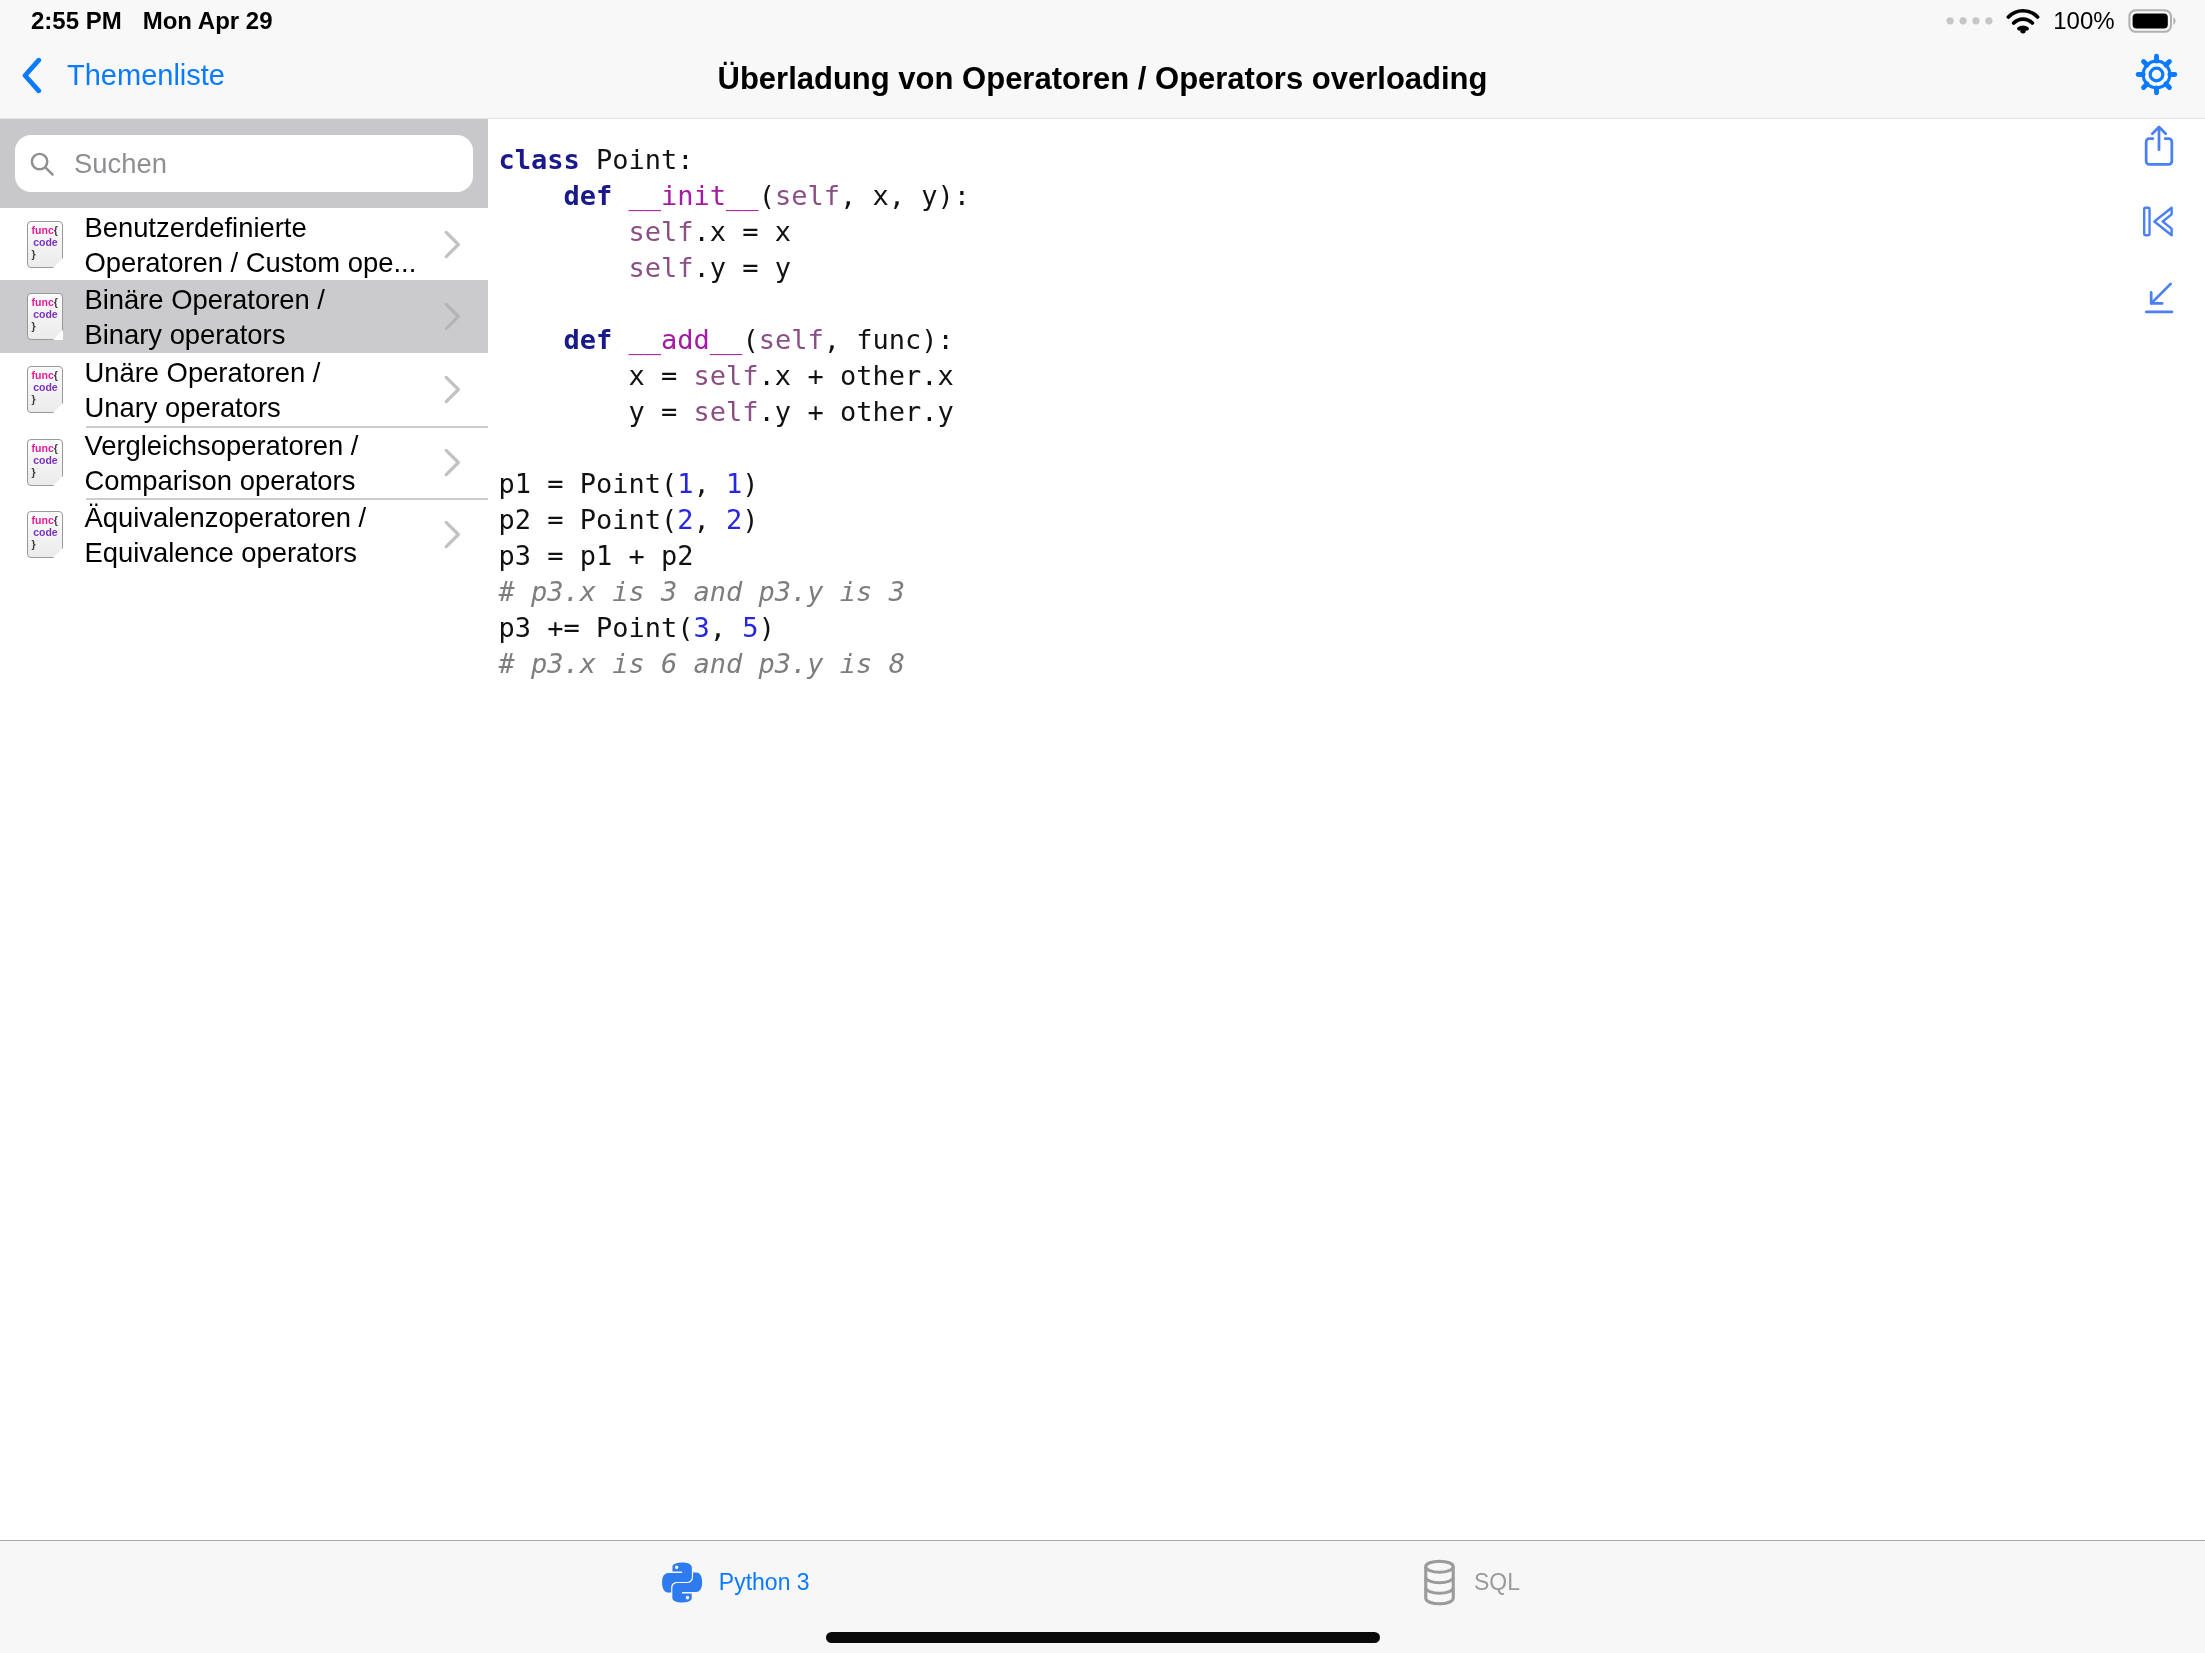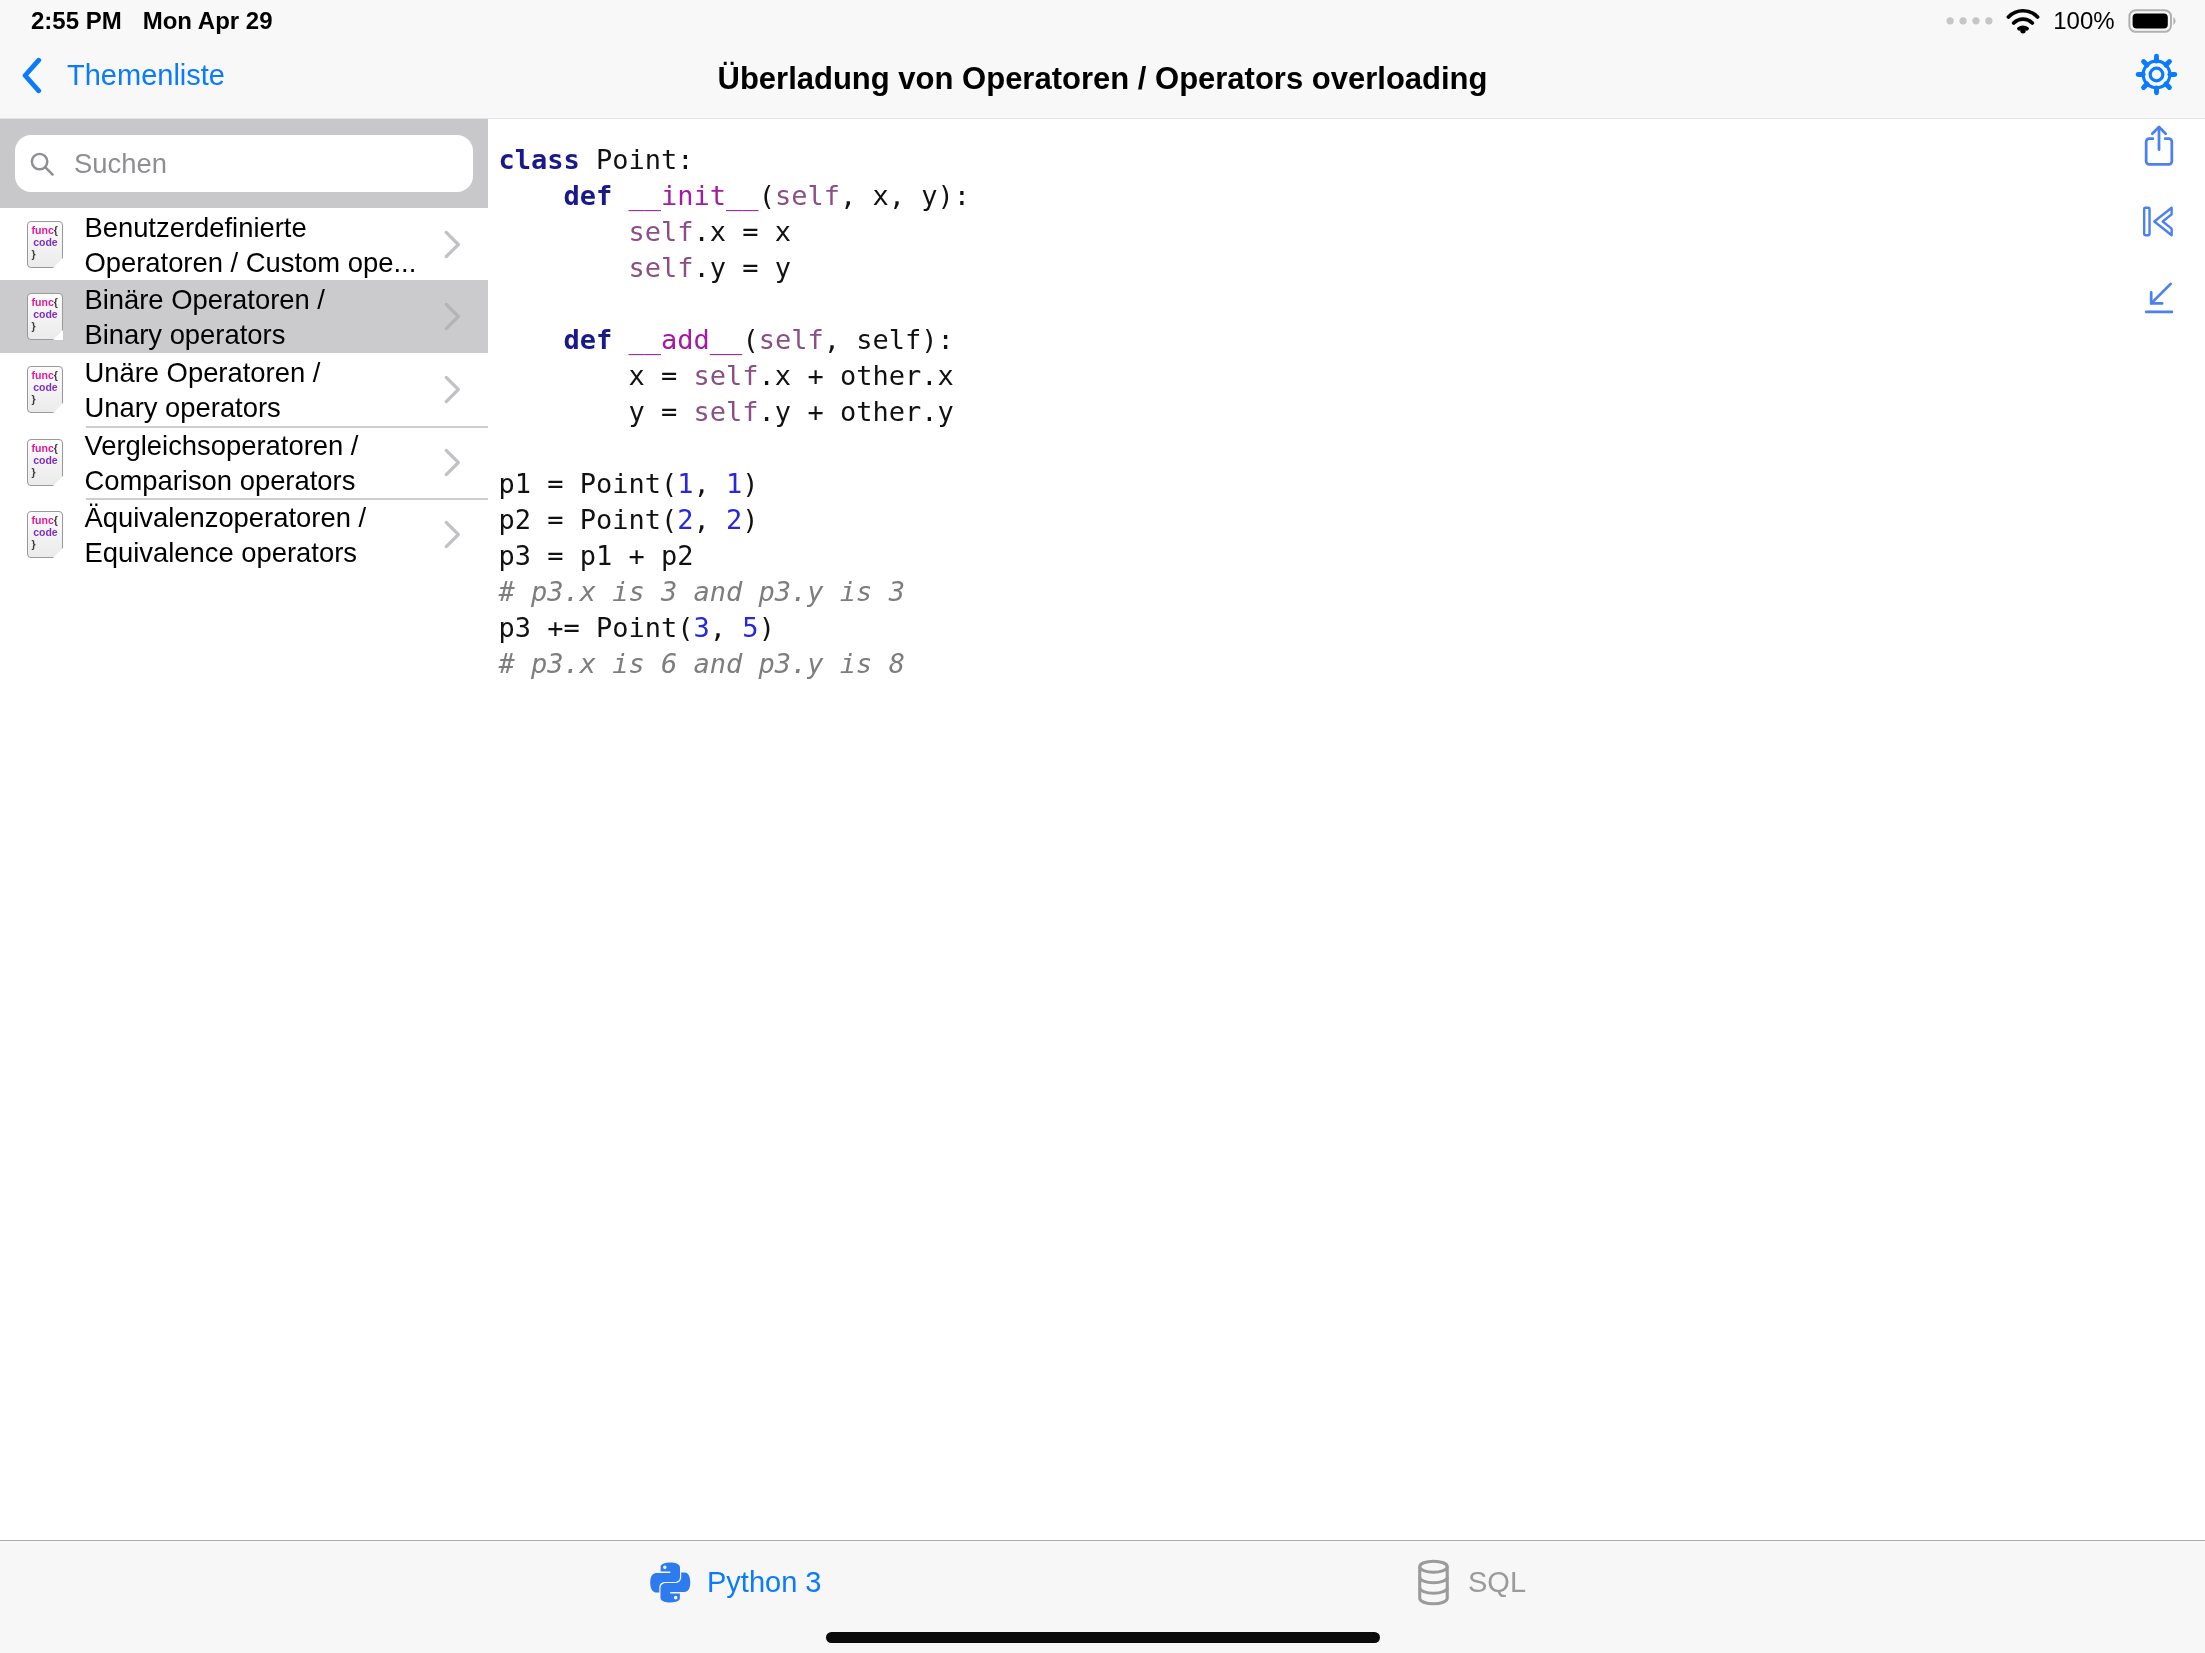--- a/index.html
+++ b/index.html
@@ -67,21 +67,21 @@
   .share-btn{top:124px;height:44px;}
   .skip-btn{top:203px;height:39px;}
   .corner-btn{top:279px;height:40px;}
 
   
   .tabbar{position:absolute;left:0;bottom:0;width:2205px;height:113px;background:#f7f7f7;
           border-top:1.6px solid #ababad;box-sizing:border-box;}
   .tab{position:absolute;top:18px;display:flex;align-items:center;gap:13px;cursor:pointer;}
   .tab-python{left:33.3%;transform:translateX(-50%);}
   .tab-sql{left:66.6%;transform:translateX(-50%);}
-  .tab-label{font-size:29px;}
+  .tab-label{font-size:23px;}
   .tab-python .tab-label{color:#0a7aff;}
   .tab-sql .tab-label{color:#9b9b9b;}
   .home-indicator{position:absolute;left:50%;transform:translateX(-50%);bottom:10.5px;
                   width:554px;height:10.5px;border-radius:5.7px;background:#0a0a0a;cursor:grab;}
 </style>
 </head>
 <body>
 
 <div class="header">
   <div class="status-left">
@@ -229,21 +229,21 @@
   <div class="sep" style="top:307px"></div>
   <div class="sep" style="top:379px"></div>
 </div>
 
 <div class="code" id="code-block">
     <div class="cl"><span class="tk-k">class</span><span class="tk-p"> Point:</span></div>
     <div class="cl"><span class="tk-p">    </span><span class="tk-k">def</span><span class="tk-p"> </span><span class="tk-d">__init__</span><span class="tk-p">(</span><span class="tk-s">self</span><span class="tk-p">, x, y):</span></div>
     <div class="cl"><span class="tk-p">        </span><span class="tk-s">self</span><span class="tk-p">.x = x</span></div>
     <div class="cl"><span class="tk-p">        </span><span class="tk-s">self</span><span class="tk-p">.y = y</span></div>
     <div class="cl">&nbsp;</div>
-    <div class="cl"><span class="tk-p">    </span><span class="tk-k">def</span><span class="tk-p"> </span><span class="tk-d">__add__</span><span class="tk-p">(</span><span class="tk-s">self</span><span class="tk-p">, self):</span></div>
+    <div class="cl"><span class="tk-p">    </span><span class="tk-k">def</span><span class="tk-p"> </span><span class="tk-d">__add__</span><span class="tk-p">(</span><span class="tk-s">self</span><span class="tk-p">, func):</span></div>
     <div class="cl"><span class="tk-p">        x = </span><span class="tk-s">self</span><span class="tk-p">.x + other.x</span></div>
     <div class="cl"><span class="tk-p">        y = </span><span class="tk-s">self</span><span class="tk-p">.y + other.y</span></div>
     <div class="cl">&nbsp;</div>
     <div class="cl"><span class="tk-p">p1 = Point(</span><span class="tk-n">1</span><span class="tk-p">, </span><span class="tk-n">1</span><span class="tk-p">)</span></div>
     <div class="cl"><span class="tk-p">p2 = Point(</span><span class="tk-n">2</span><span class="tk-p">, </span><span class="tk-n">2</span><span class="tk-p">)</span></div>
     <div class="cl"><span class="tk-p">p3 = p1 + p2</span></div>
     <div class="cl"><span class="tk-c"># p3.x is 3 and p3.y is 3</span></div>
     <div class="cl"><span class="tk-p">p3 += Point(</span><span class="tk-n">3</span><span class="tk-p">, </span><span class="tk-n">5</span><span class="tk-p">)</span></div>
     <div class="cl"><span class="tk-c"># p3.x is 6 and p3.y is 8</span></div>
   </div>

